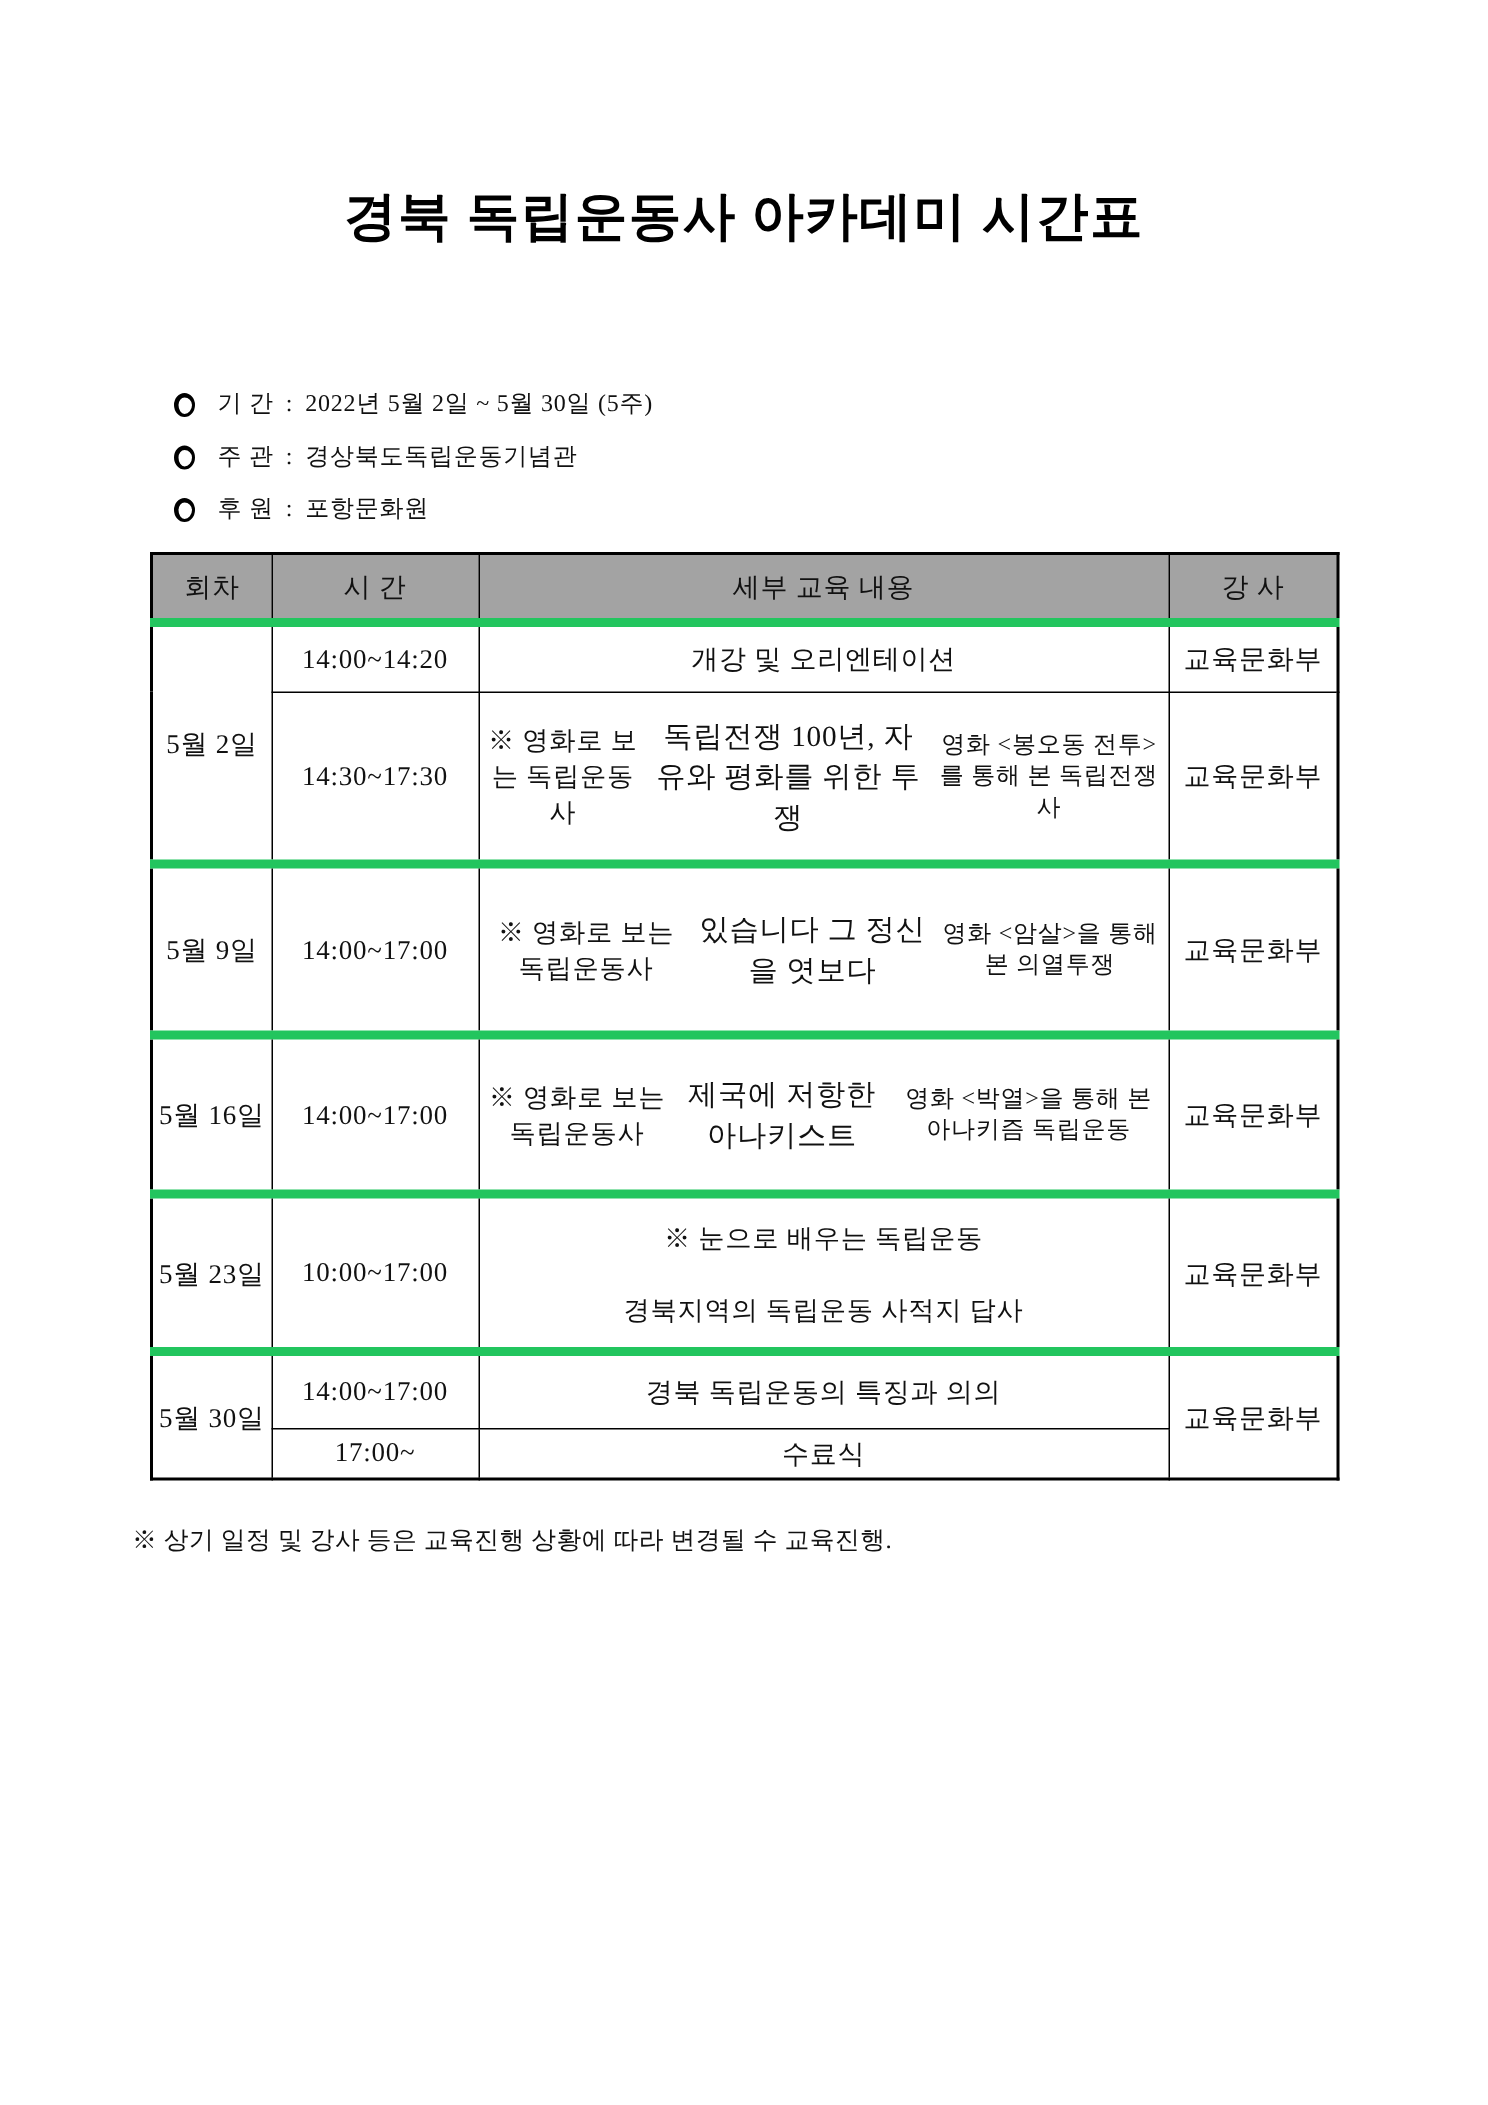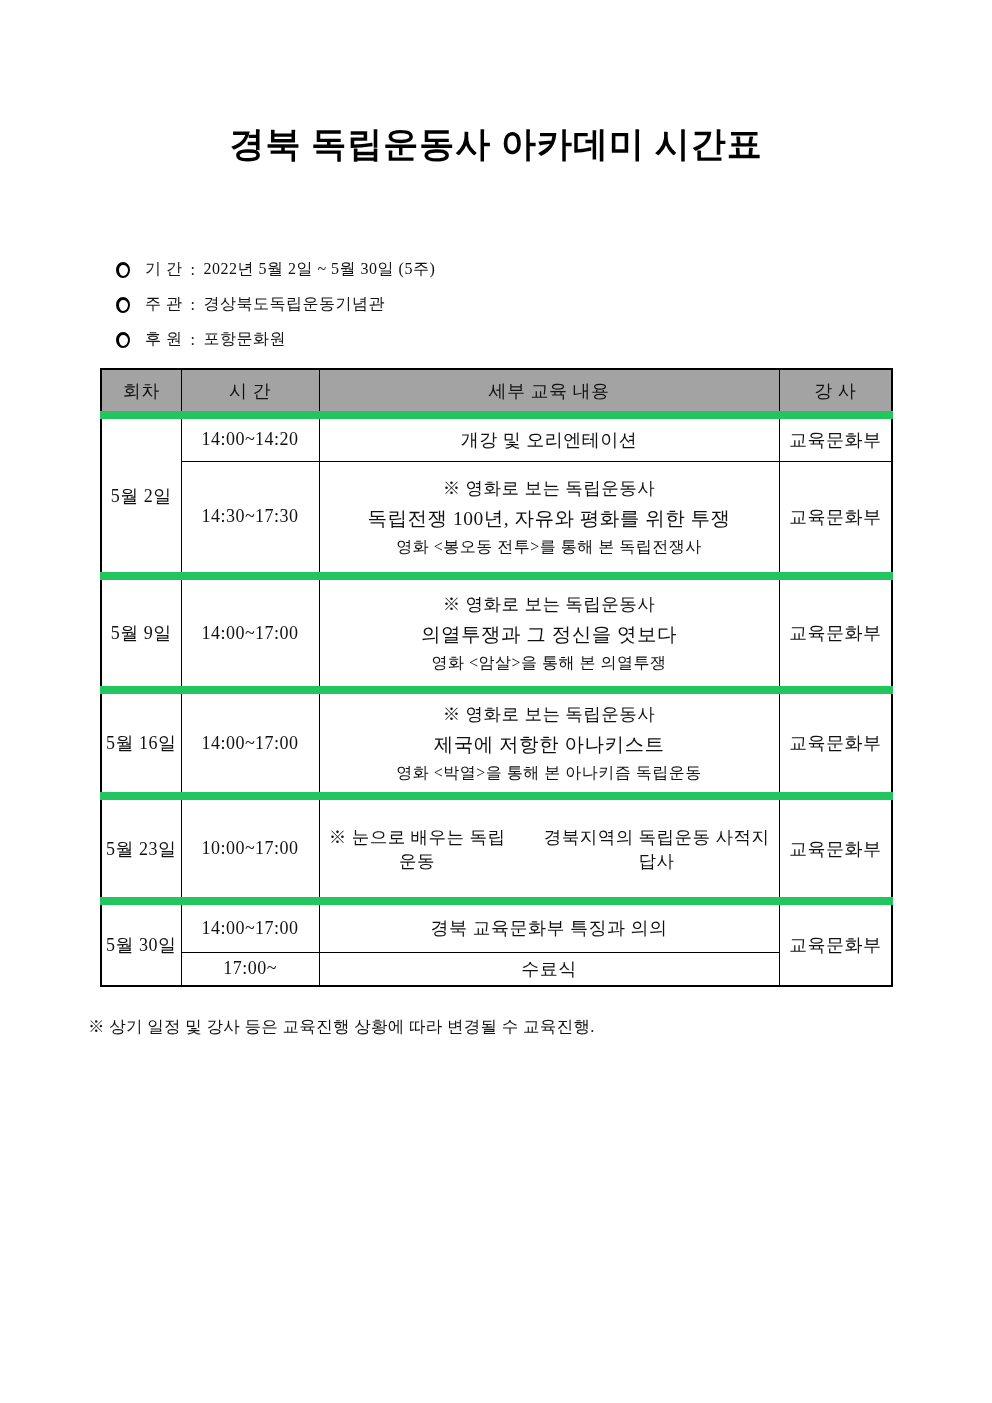--- a/index.html
+++ b/index.html
@@ -76,35 +76,35 @@
     vertical-align: middle;
     padding: 2px;
     letter-spacing: 0.5px;
   }
   table.schedule th {
     background: #a3a3a3;
     font-weight: 400;
     height: 46px;
     font-size: 18px;
   }
-  tr.group-start td { border-top: 8px solid #22c55e; }
+  tr.group-start td { border-top: 6px solid #22c55e; }
 
   .h-r1a { height: 46px; }
   .h-r1b { height: 115px; }
   .h-r2  { height: 114px; }
   .h-r3  { height: 106px; }
   .h-r4  { height: 105px; }
   .h-r5a { height: 51px; }
   .h-r5b { height: 34px; }
 
-  .cell-lines { display: flex; flex-direction: column; align-items: center; justify-content: center; gap: 5px; }
+  .cell-lines { display: flex; flex-direction: row; align-items: center; justify-content: center; gap: 5px; }
   .line-note   { font-size: 17.5px; }
   .line-main   { font-size: 19.5px; }
   .line-sub    { font-size: 16px; }
-  .cell-lines-wide { display: flex; flex-direction: row; align-items: center; justify-content: center; gap: 24px; }
+  .cell-lines-wide { display: flex; flex-direction: column; align-items: center; justify-content: center; gap: 24px; }
 
   
   .footnote {
     position: absolute;
     top: 1016px;
     left: 88px;
     font-size: 16.5px;
     letter-spacing: 0.3px;
   }
 </style>
@@ -170,21 +170,21 @@
         </td>
         <td>교육문화부</td>
       </tr>
 
       <tr class="group-start">
         <td>5월 9일</td>
         <td class="h-r2">14:00~17:00</td>
         <td>
           <div class="cell-lines">
             <div class="line-note">※ 영화로 보는 독립운동사</div>
-            <div class="line-main">의열투쟁과 그 정신을 엿보다</div>
+            <div class="line-main">있습니다 그 정신을 엿보다</div>
             <div class="line-sub">영화 &lt;암살&gt;을 통해 본 의열투쟁</div>
           </div>
         </td>
         <td>교육문화부</td>
       </tr>
 
       <tr class="group-start">
         <td>5월 16일</td>
         <td class="h-r3">14:00~17:00</td>
         <td>
@@ -205,21 +205,21 @@
             <div class="line-note">※ 눈으로 배우는 독립운동</div>
             <div class="line-note">경북지역의 독립운동 사적지 답사</div>
           </div>
         </td>
         <td>교육문화부</td>
       </tr>
 
       <tr class="group-start">
         <td rowspan="2">5월 30일</td>
         <td class="h-r5a">14:00~17:00</td>
-        <td>경북 교육문화부 특징과 의의</td>
+        <td>경북 독립운동의 특징과 의의</td>
         <td rowspan="2">교육문화부</td>
       </tr>
       <tr>
         <td class="h-r5b">17:00~</td>
         <td>수료식</td>
       </tr>
     </tbody>
   </table>
 
   <div class="footnote">※ 상기 일정 및 강사 등은 교육진행 상황에 따라 변경될 수 교육진행.</div>

